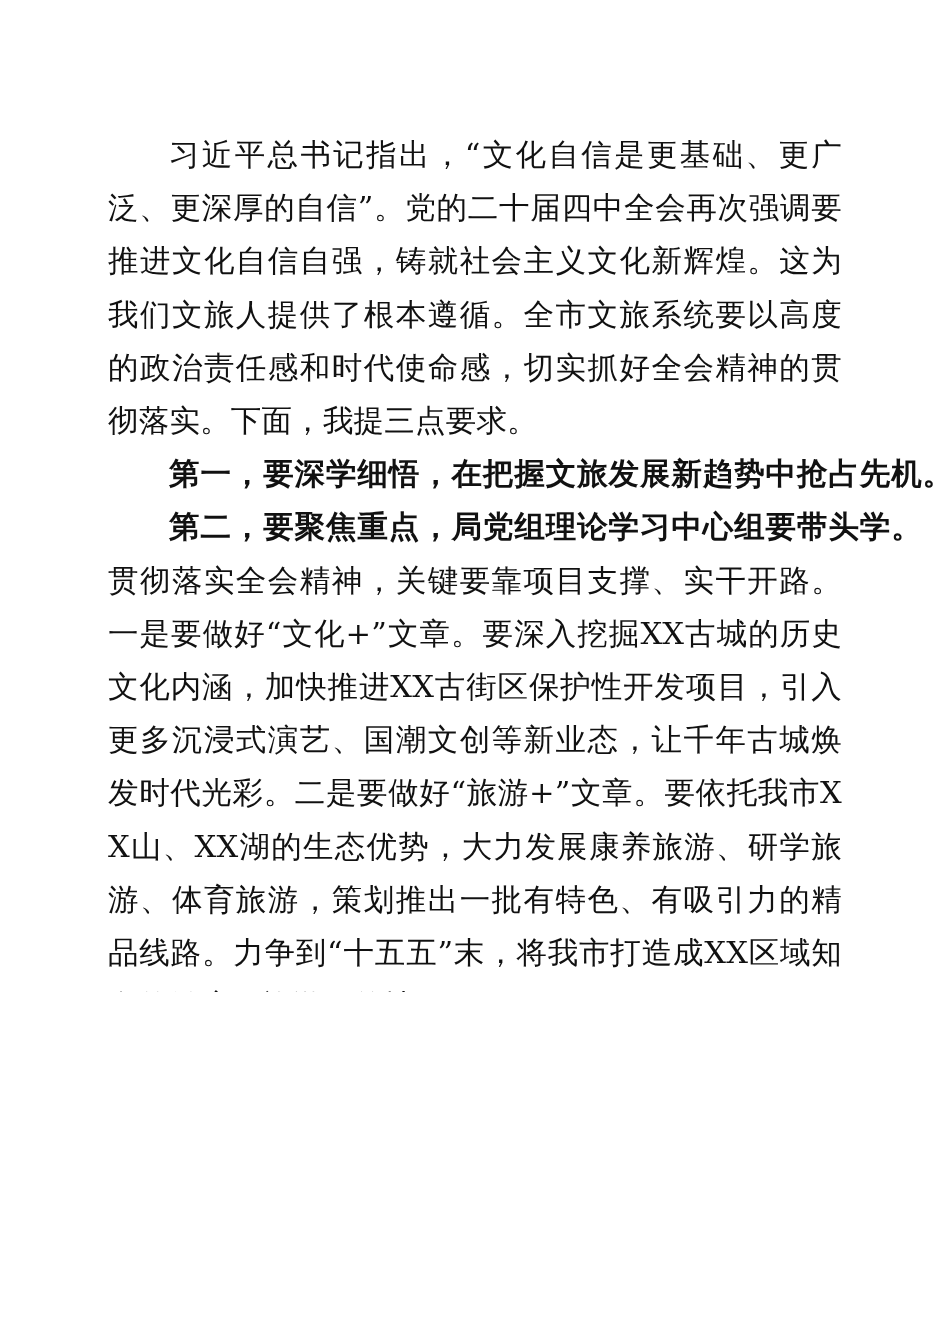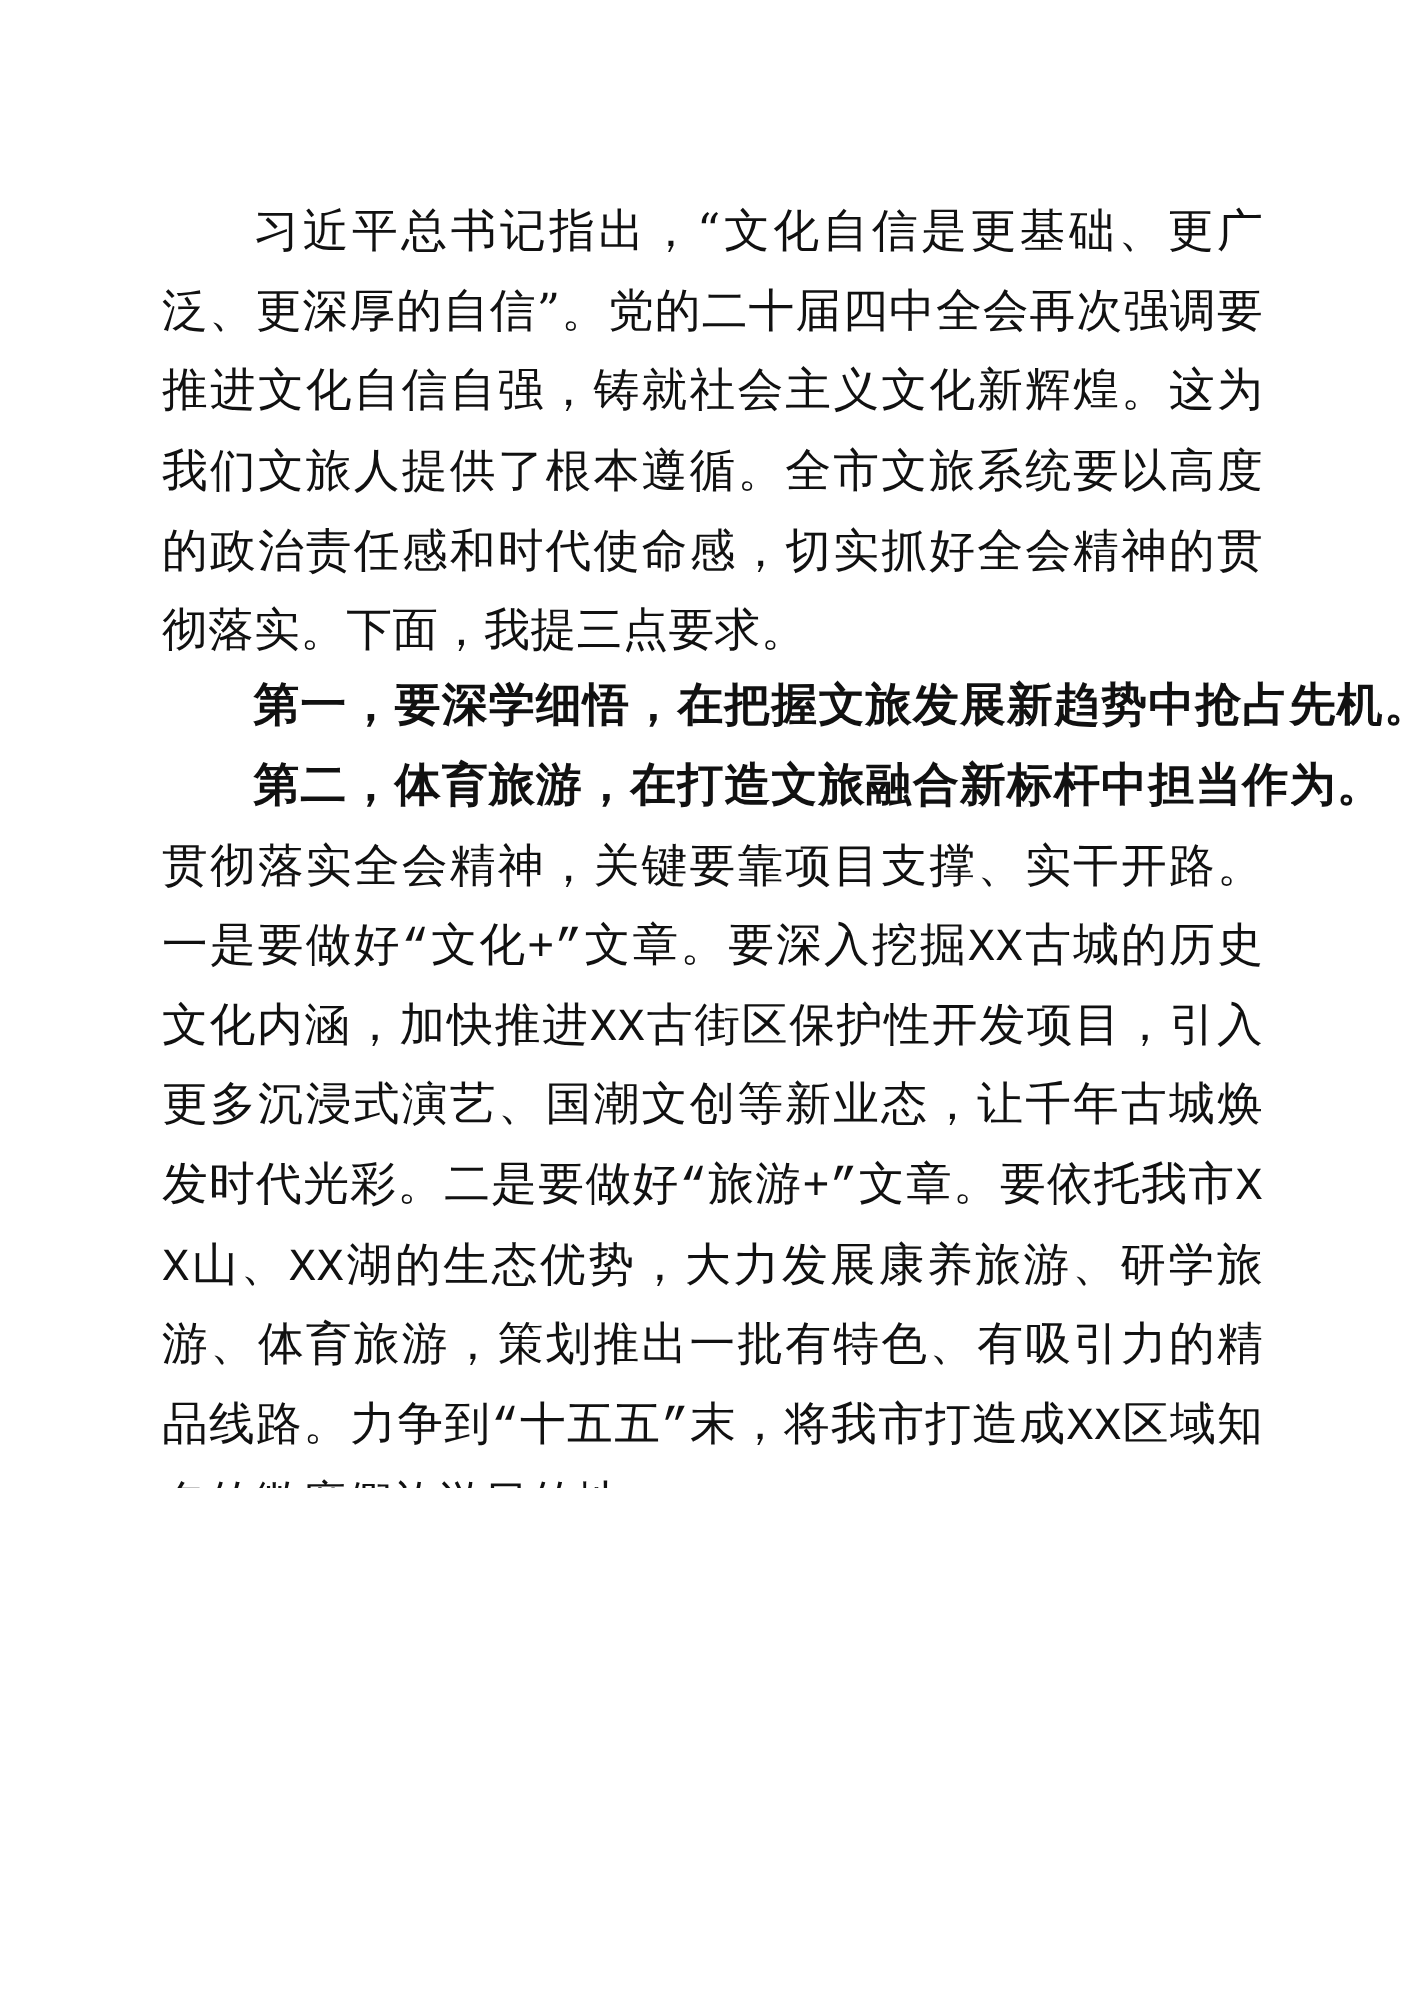--- a/index.html
+++ b/index.html
@@ -52,34 +52,33 @@
     white-space: nowrap;
   }
   .para.point > .body-run {
     display: block;
     text-indent: 0;
     text-align: justify;
     text-justify: inter-character;
   }
   .para.point {
     text-indent: 0;
-    font-family: Liberation Mono, monospace;
   }
 </style>
 </head>
 <body>
 
 <div class="page">
   <div class="text-block">
 
     <p class="para">习近平总书记指出，“文化自信是更基础、更广泛、更深厚的自信”。党的二十届四中全会再次强调要推进文化自信自强，铸就社会主义文化新辉煌。这为我们文旅人提供了根本遵循。全市文旅系统要以高度的政治责任感和时代使命感，切实抓好全会精神的贯彻落实。下面，我提三点要求。</p>
 
     <p class="para point">
       <span class="lead-line">第一，要深学细悟，在把握文旅发展新趋势中抢占先机。</span>
     </p>
 
     <p class="para point">
-      <span class="lead-line">第二，体育旅游，在打造文旅融合新标杆中担当作为。</span>
+      <span class="lead-line">第二，要聚焦重点，局党组理论学习中心组要带头学。</span>
         <span class="body-run">贯彻落实全会精神，关键要靠项目支撑、实干开路。一是要做好“文化+”文章。要深入挖掘XX古城的历史文化内涵，加快推进XX古街区保护性开发项目，引入更多沉浸式演艺、国潮文创等新业态，让千年古城焕发时代光彩。二是要做好“旅游+”文章。要依托我市XX山、XX湖的生态优势，大力发展康养旅游、研学旅游、体育旅游，策划推出一批有特色、有吸引力的精品线路。力争到“十五五”末，将我市打造成XX区域知名的微度假旅游目的地。</span>
     </p>
 
   </div>
 </div>
 
 </body></html>

